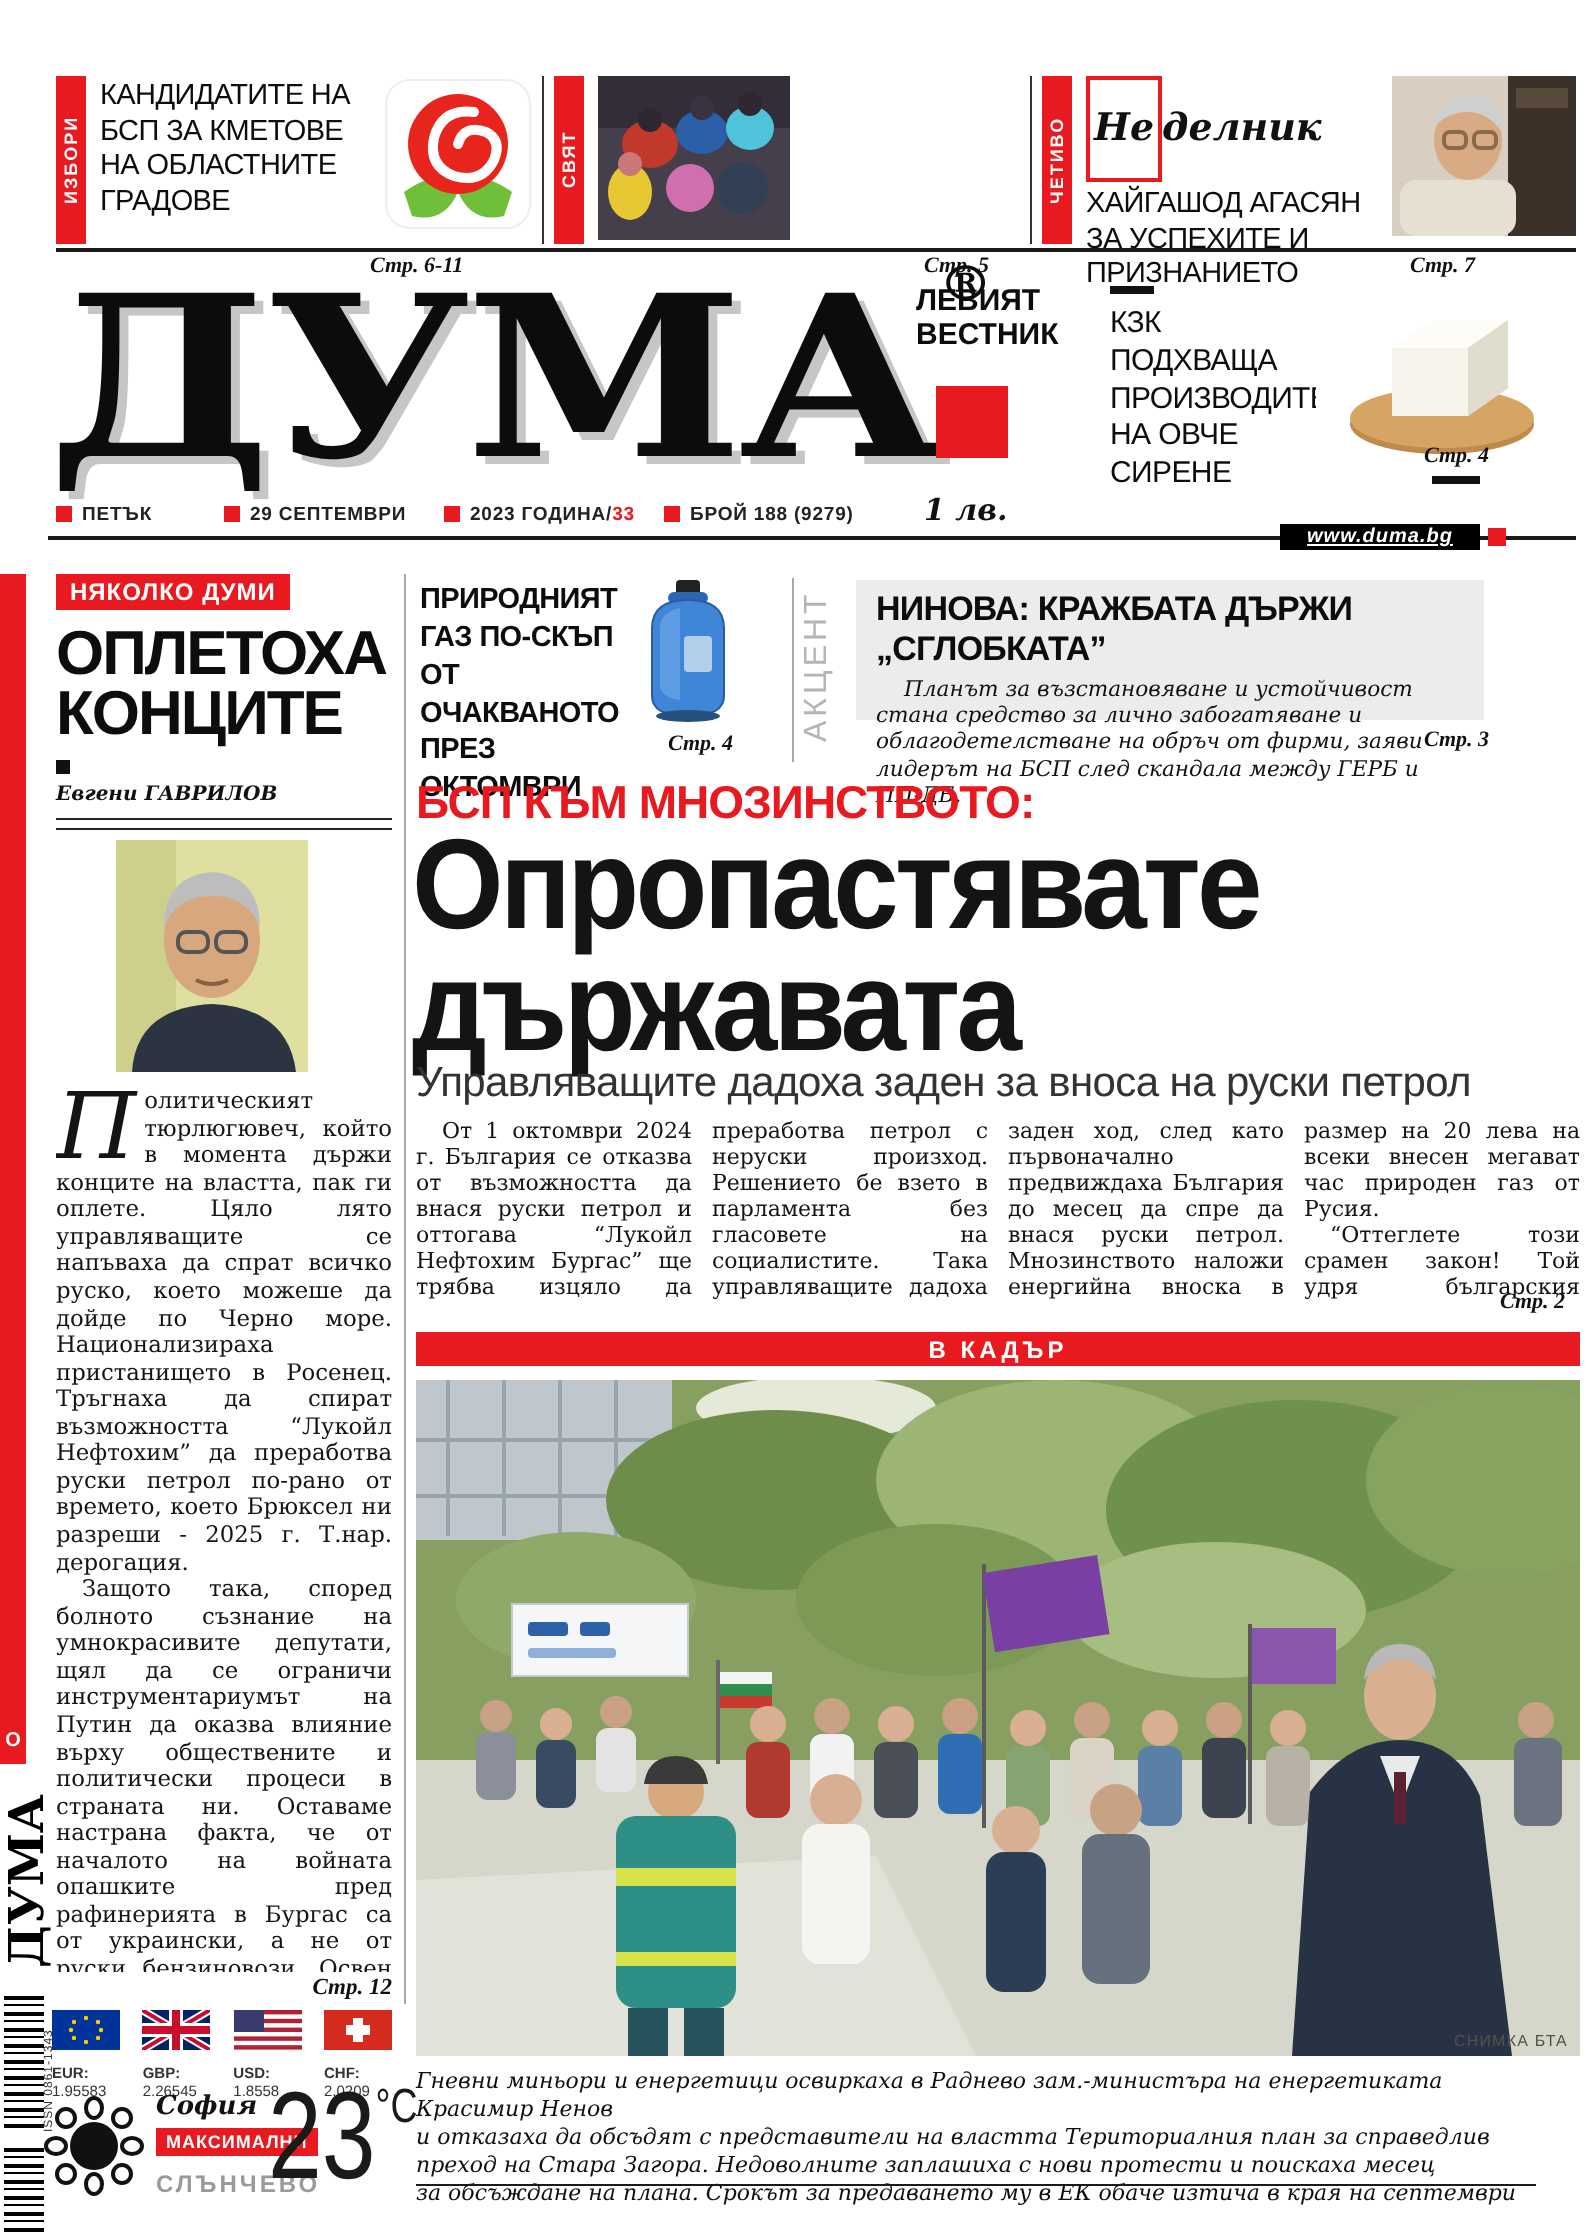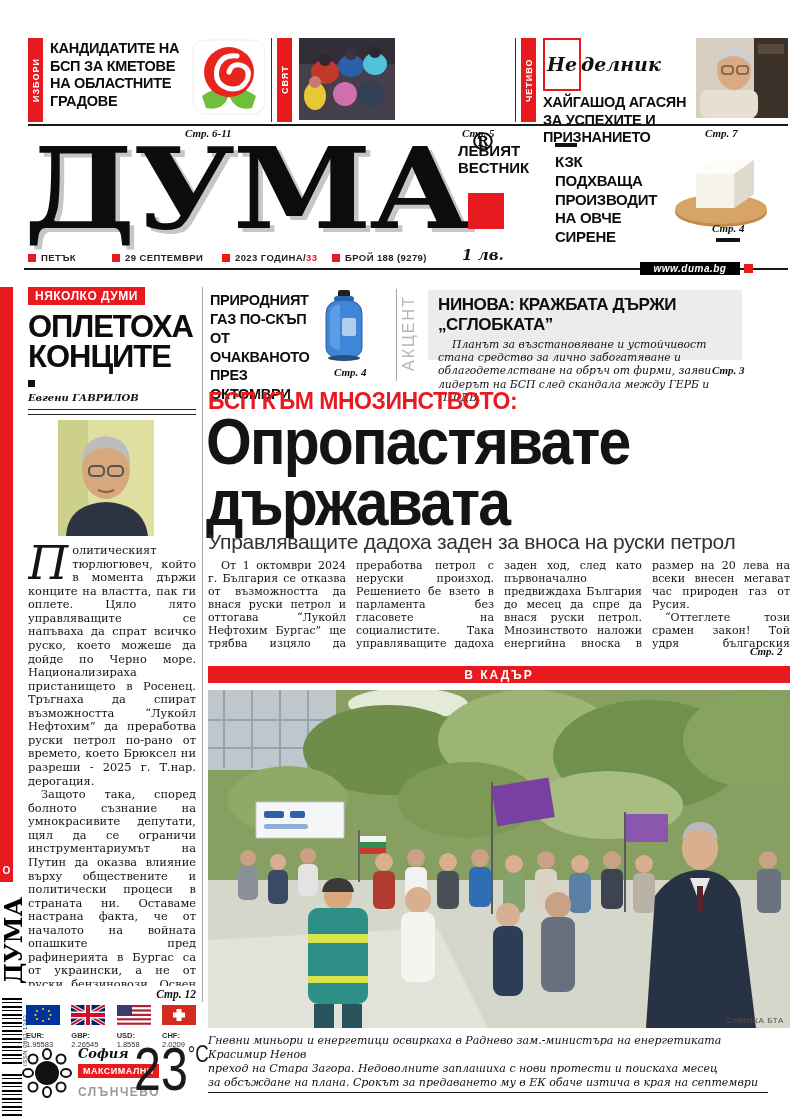--- a/index.html
+++ b/index.html
@@ -7,21 +7,21 @@
         font-family:"Liberation Sans",sans-serif;color:#111;overflow:hidden;}
   .abs{position:absolute;}
   .serif{font-family:"DejaVu Serif","Liberation Serif",serif;}
   .it{font-style:italic;}
   .b{font-weight:bold;}
   .red{color:#e8191f;}
   .pageref{font-family:"Liberation Serif",serif;font-style:italic;font-weight:bold;font-size:11px;color:#111;}
   .vtag{background:#e8191f;color:#fff;font-weight:bold;font-size:9px;letter-spacing:1px;
         writing-mode:vertical-rl;transform:rotate(180deg);text-align:center;
         display:flex;align-items:center;justify-content:center;}
-  .teaser-title{font-weight:bold;font-size:14.5px;line-height:1.22;letter-spacing:-0.3px;color:#0d0d0d;}
+  .teaser-title{font-weight:normal;font-size:14.5px;line-height:1.22;letter-spacing:-0.3px;color:#0d0d0d;}
   .hairline{background:#1a1a1a;}
   .grayline{background:#a8a8a8;}
   .dl-item{font-size:9.5px;font-weight:bold;letter-spacing:0.4px;color:#222;white-space:nowrap;}
   .dl-sq{display:inline-block;width:8px;height:8px;background:#e8191f;margin-right:5px;vertical-align:-1px;}
   .bodytext{font-family:"DejaVu Serif","Liberation Serif",serif;font-size:11px;line-height:1.2;
             text-align:justify;color:#141414;}
   .bodytext p{margin:0;}
   .bodytext p + p{text-indent:13px;}
   .dropcap{float:left;font-family:"DejaVu Serif",serif;font-size:46px;line-height:0.78;
            font-style:italic;margin:2px 4px 0 0;}
@@ -133,21 +133,21 @@
     <span class="dl-sq"></span><span>ПЕТЪК</span></div>
   <div class="abs dl-item" style="left:112px;top:252px;">
     <span class="dl-sq"></span><span>29 СЕПТЕМВРИ</span></div>
   <div class="abs dl-item" style="left:222px;top:252px;">
     <span class="dl-sq"></span><span>2023 ГОДИНА/</span><span class="red">33</span></div>
   <div class="abs dl-item" style="left:332px;top:252px;">
     <span class="dl-sq"></span><span>БРОЙ 188 (9279)</span></div>
   <div class="abs serif it b" style="left:462px;top:246px;font-size:15px;">1 лв.</div>
   <div class="abs hairline" style="left:24px;top:268px;width:764px;height:2px;"></div>
   <div class="abs" style="left:640px;top:262px;width:100px;height:13px;background:#000;color:#fff;display:flex;align-items:center;justify-content:center;">
-    <span class="b it" style="font-size:10px;letter-spacing:0.5px;">www.duma.bg</span>
+    <span class="b it" style="font-size:10px;letter-spacing:0.5px;text-decoration:underline;">www.duma.bg</span>
   </div>
   <div class="abs" style="left:744px;top:264px;width:9px;height:9px;background:#e8191f;"></div>
 
   <div class="abs" style="left:28px;top:287px;background:#e8191f;color:#fff;font-weight:bold;font-size:12px;padding:2px 7px;letter-spacing:0.5px;">
     <span>НЯКОЛКО ДУМИ</span></div>
   <div class="abs b" style="left:28px;top:312px;width:175px;font-size:31px;line-height:0.98;letter-spacing:-1px;color:#0d0d0d;">ОПЛЕТОХА КОНЦИТЕ</div>
   <div class="abs" style="left:28px;top:380px;width:7px;height:7px;background:#111;"></div>
   <div class="abs serif it b" style="left:28px;top:392px;font-size:10px;">Евгени ГАВРИЛОВ</div>
   <div class="abs" style="left:28px;top:409px;width:168px;height:4px;border-top:1px solid #222;border-bottom:1px solid #222;"></div>
   <div class="abs" style="left:58px;top:420px;width:96px;height:116px;overflow:hidden;">
@@ -303,20 +303,21 @@
         <rect x="489" y="196" width="6" height="26" fill="#5a2230"></rect>
         <ellipse cx="492" cy="158" rx="18" ry="22" fill="#d9b08f"></ellipse>
         <path d="M474 150 Q476 132 492 132 Q508 132 510 150 Q502 140 492 140 Q482 140 474 150 Z" fill="#b9b9b9"></path>
       </g>
     </svg>
     <div class="abs" style="right:6px;bottom:3px;font-size:8px;letter-spacing:0.6px;color:#55514a;">СНИМКА БТА</div>
   </div>
 
   <div class="abs serif it" style="left:208px;top:1034px;width:566px;font-size:11px;line-height:1.28;color:#0f0f0f;">
     <div>Гневни миньори и енергетици освиркаха в Раднево зам.-министъра на енергетиката Красимир Ненов</div>
+    <div>и отказаха да обсъдят с представители на властта Териториалния план за справедлив</div>
     <div>преход на Стара Загора. Недоволните заплашиха с нови протести и поискаха месец</div>
     <div>за обсъждане на плана. Срокът за предаването му в ЕК обаче изтича в края на септември</div>
   </div>
   <div class="abs hairline" style="left:208px;top:1092px;width:560px;height:1px;"></div>
 
   <div class="abs" style="left:26px;top:1005px;width:174px;display:flex;justify-content:space-between;">
     <div style="width:38px;">
       <div>
         <svg width="34" height="20" viewBox="0 0 34 20">
             <rect width="34" height="20" fill="#003399"></rect>

